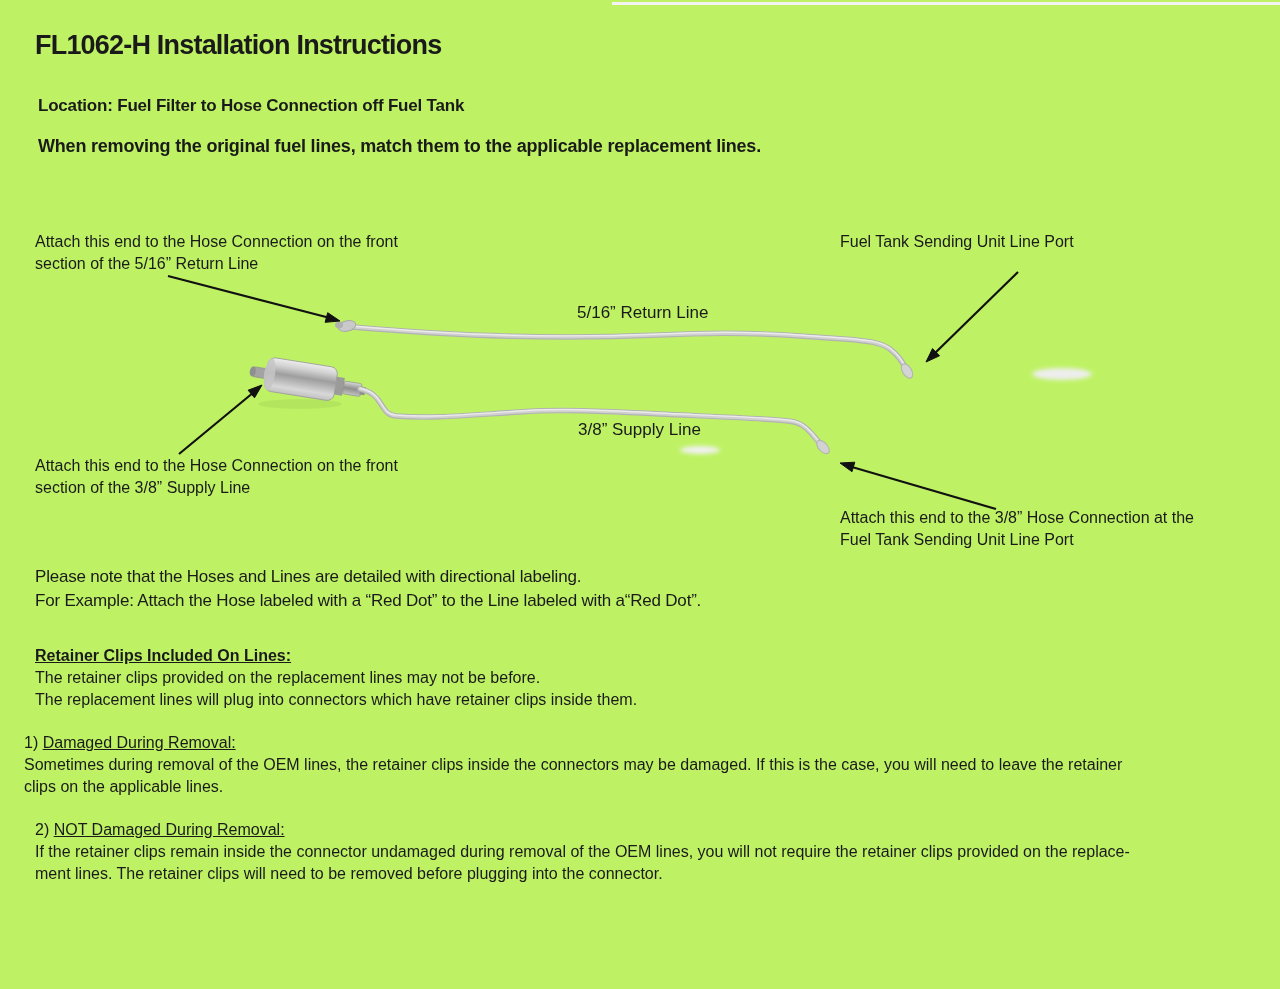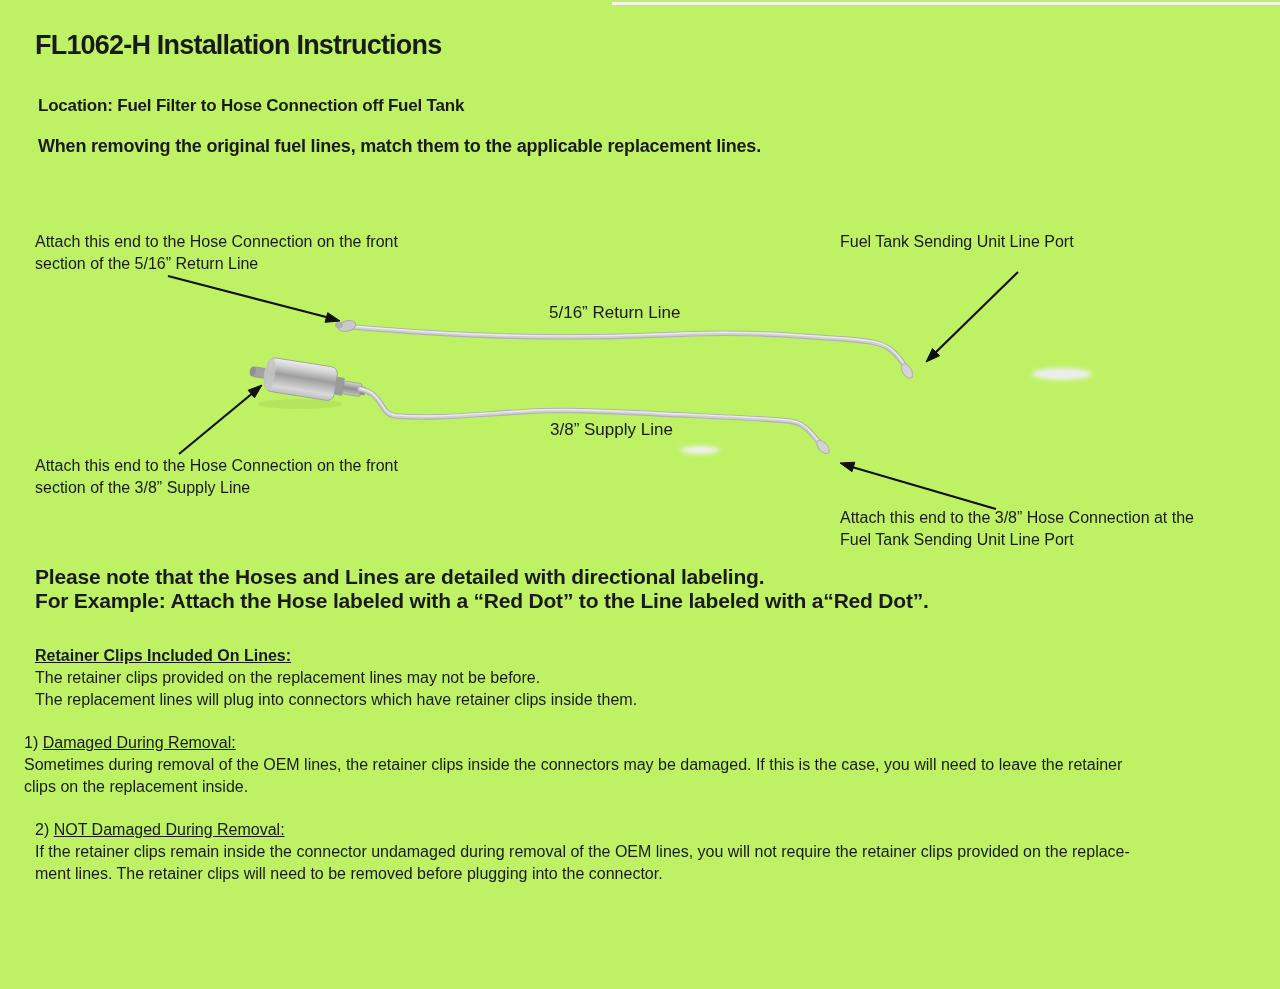--- a/index.html
+++ b/index.html
@@ -10,22 +10,22 @@
     background: #bef264;
     font-family: "Liberation Sans", sans-serif;
     color: #1a1a1a;
     overflow: hidden;
   }
   .abs { position: absolute; white-space: nowrap; }
   .title { font-size: 27px; font-weight: bold; letter-spacing: -0.8px; }
   .sub-bold { font-size: 17px; font-weight: bold; letter-spacing: -0.2px; margin-top: 13px; }
   .intro-bold { font-size: 18px; font-weight: bold; letter-spacing: -0.2px; }
   .callout { font-size: 16px; line-height: 22px; }
-  .dlabel { font-size: 17px; }
-  .note-bold { font-size: 21px; font-weight: bold; line-height: 24px; letter-spacing: -0.2px; }
+  .dlabel { font-size: 17px; margin-left: 28px; }
+  .note-bold { font-size: 17px; font-weight: normal; line-height: 24px; letter-spacing: -0.2px; }
   .body-txt { font-size: 16px; line-height: 22px; }
   .sec-heading-bold { font-weight: bold; text-decoration: underline; }
   .sec-heading-ul { text-decoration: underline; }
   .scanbar {
     position: absolute;
     background: #f3f3f3;
   }
   svg { position: absolute; top: 0; left: 0; }
 </style>
 </head>
@@ -136,21 +136,21 @@
     <div class="sec-heading-bold">Retainer Clips Included On Lines:</div>
     <div>The retainer clips provided on the replacement lines may not be before.</div>
     <div>The replacement lines will plug into connectors which have retainer clips inside them.</div>
   </div>
 
   <div class="abs body-txt" style="left:24px; top:732px;">
     <div>
       <span>1) </span><span class="sec-heading-ul">Damaged During Removal:</span>
     </div>
     <div>Sometimes during removal of the OEM lines, the retainer clips inside the connectors may be damaged. If this is the case, you will need to leave the retainer</div>
-    <div>clips on the replacement inside.</div>
+    <div>clips on the applicable lines.</div>
   </div>
 
   <div class="abs body-txt" style="left:35px; top:819px;">
     <div>
       <span>2) </span><span class="sec-heading-ul">NOT Damaged During Removal:</span>
     </div>
     <div>If the retainer clips remain inside the connector undamaged during removal of the OEM lines, you will not require the retainer clips provided on the replace-</div>
     <div>ment lines. The retainer clips will need to be removed before plugging into the connector.</div>
   </div>
 

